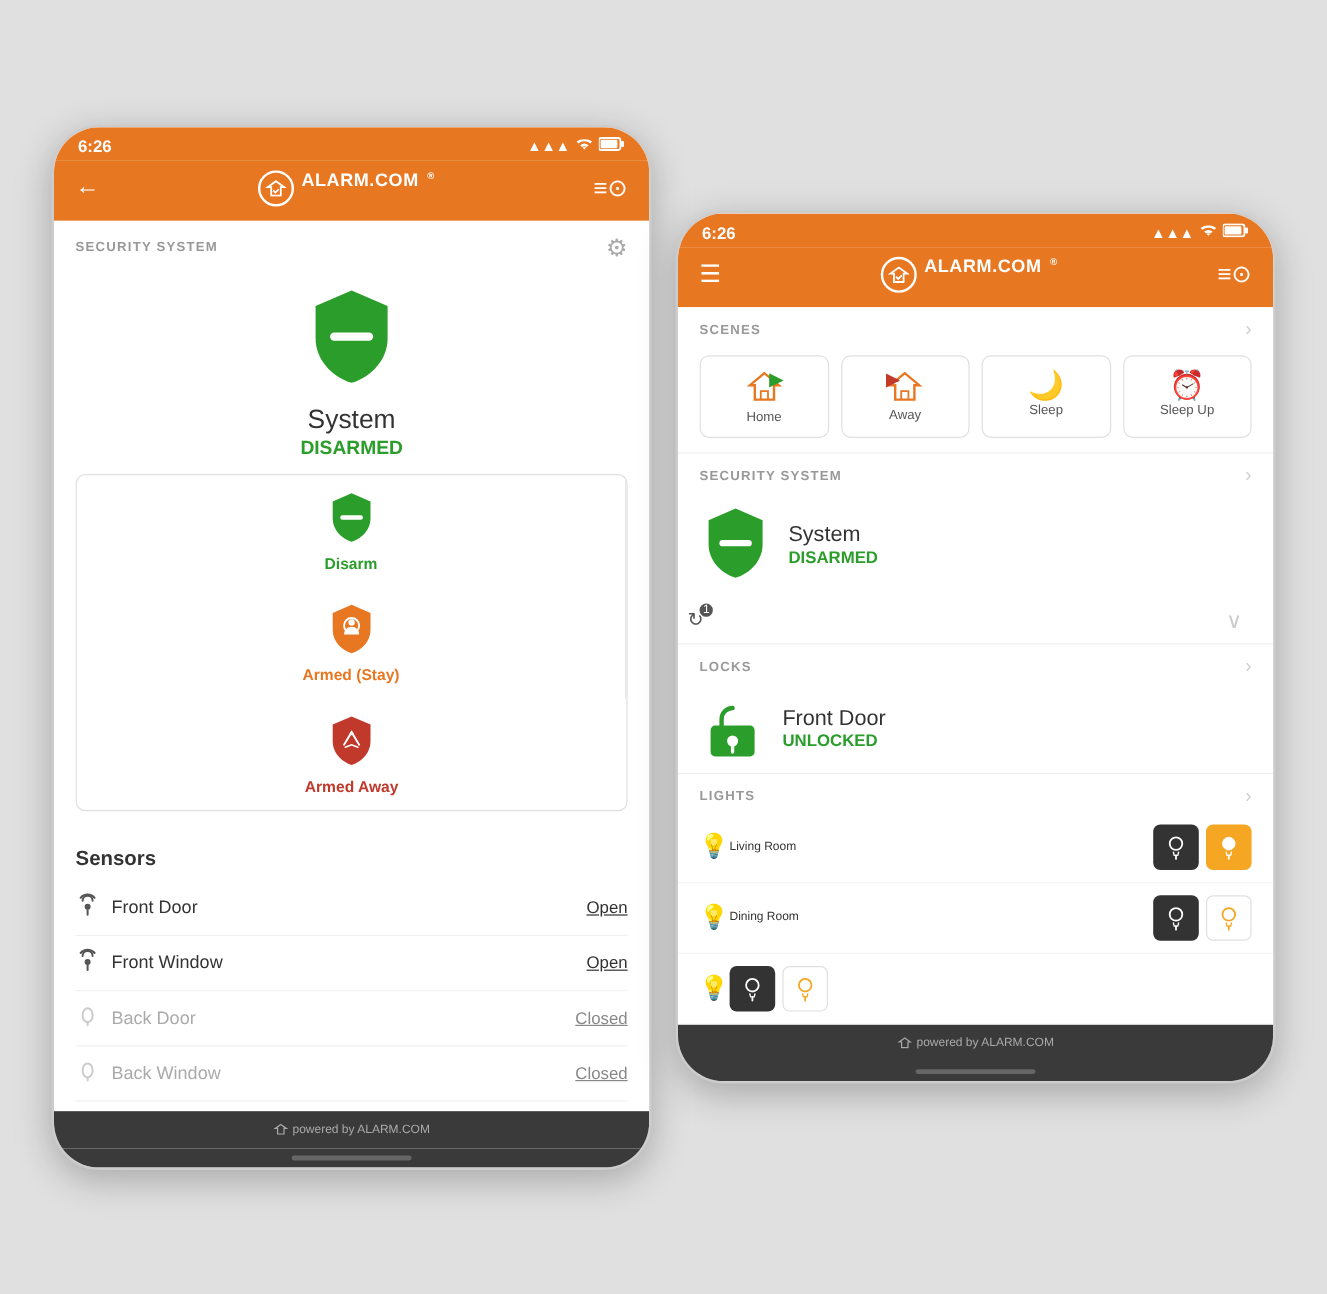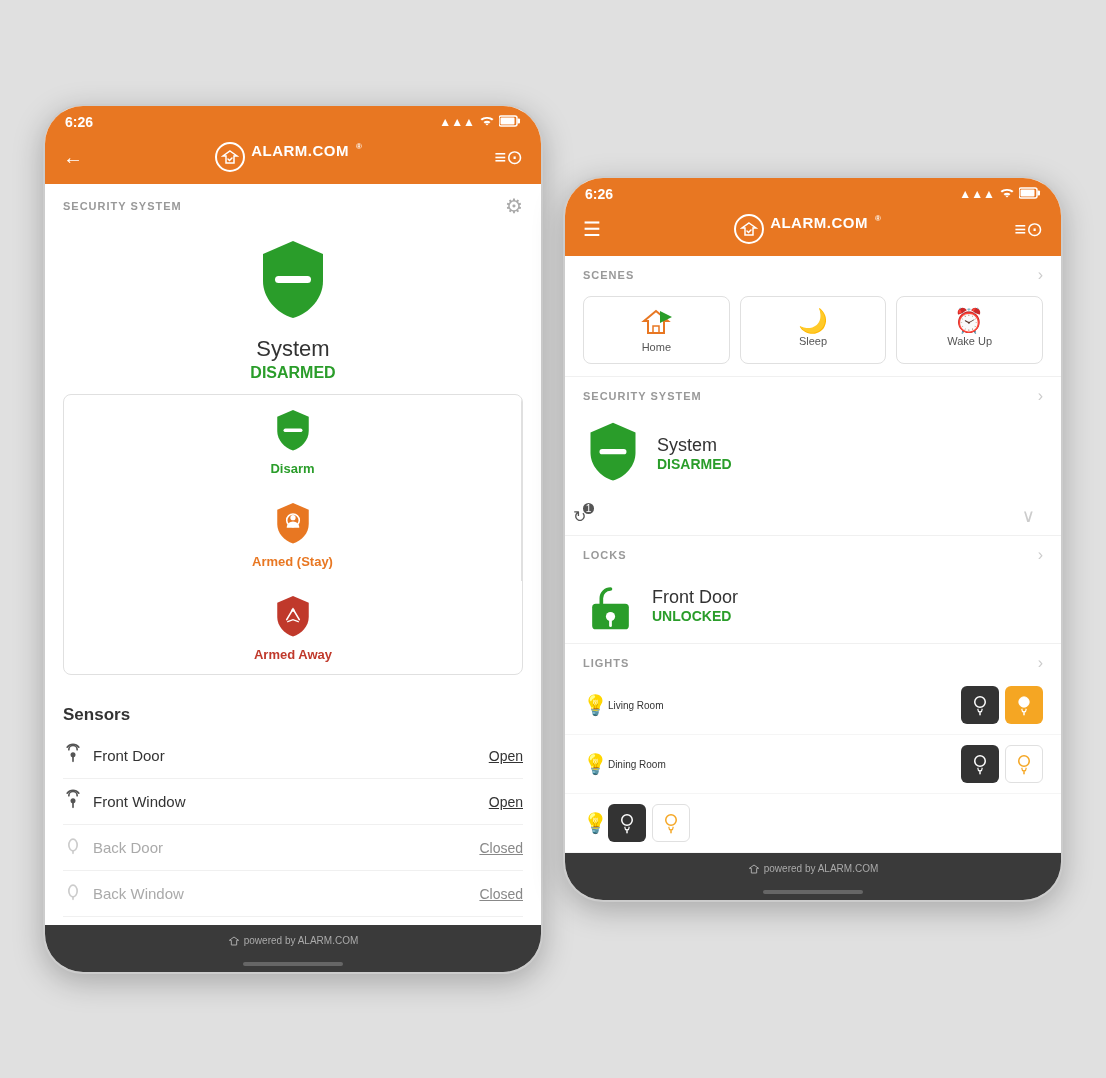--- a/index.html
+++ b/index.html
@@ -485,29 +485,44 @@
             <defs>
                 <marker id="arr" markerWidth="6" markerHeight="6" refX="3" refY="3" orient="auto">
                   <path d="M0 0L6 3L0 6Z" fill="#2a9d2a"></path>
                 </marker>
               </defs>
           </svg>
         </span>
         <span class="scene-label">Home</span>
       </div>
 
+      <div class="scene-card">
+        <span>
+          <svg width="32" height="28" viewBox="0 0 32 28">
+            <path d="M16 4L4 14H8V26H24V14H28L16 4Z" fill="none" stroke="#E87722" stroke-width="2"></path>
+            <path d="M13 26V19H19V26" fill="none" stroke="#E87722" stroke-width="1.5"></path>
+            <path d="M10 10l-4 0" stroke="#c0392b" stroke-width="2" stroke-linecap="round" marker-end="url(#arr2)"></path>
+            <defs>
+                <marker id="arr2" markerWidth="6" markerHeight="6" refX="3" refY="3" orient="auto">
+                  <path d="M6 0L0 3L6 6Z" fill="#c0392b"></path>
+                </marker>
+              </defs>
+          </svg>
+        </span>
+        <span class="scene-label">Away</span>
+      </div>
 
       <div class="scene-card">
         <span style="font-size:24px;">🌙</span>
         <span class="scene-label">Sleep</span>
       </div>
 
       <div class="scene-card">
         <span style="font-size:24px; color:#f5a623;">⏰</span>
-        <span class="scene-label">Wake Up</span>
+        <span class="scene-label">Sleep Up</span>
       </div>
     </div>
 
     <hr class="divider">
 
     <div class="section-row">
       <span class="section-title2">SECURITY SYSTEM</span>
       <span class="chevron">›</span>
     </div>
 

